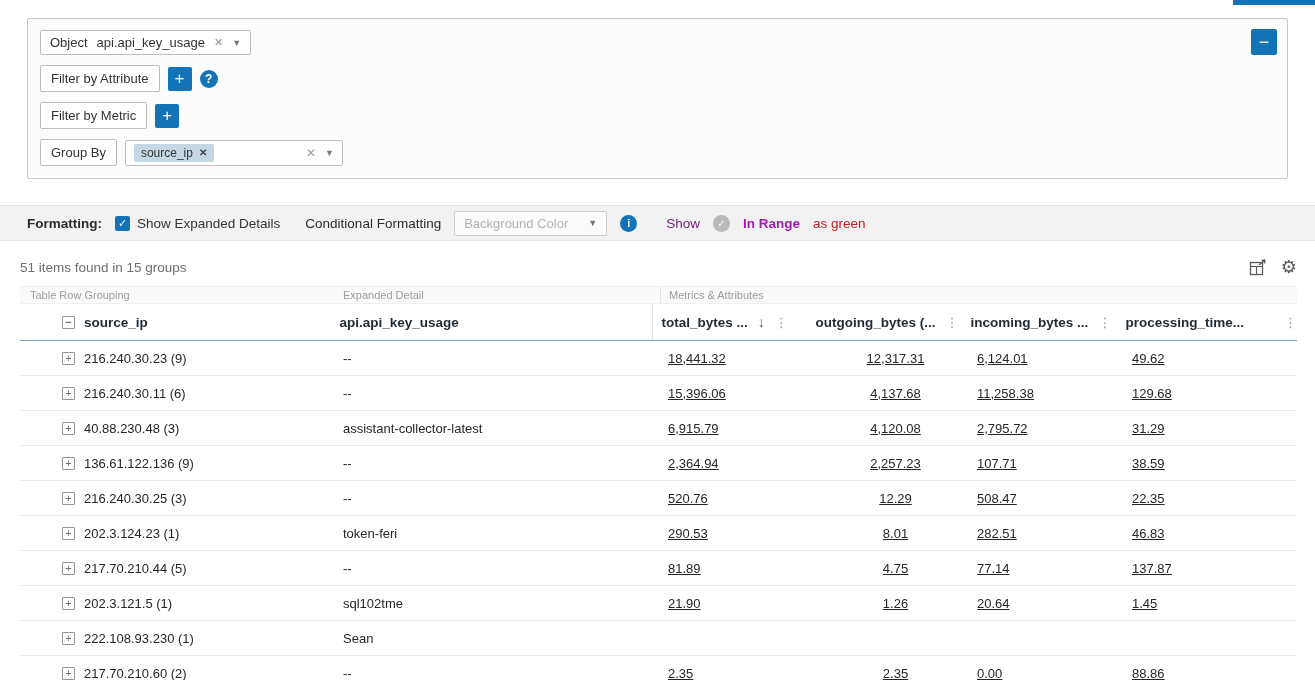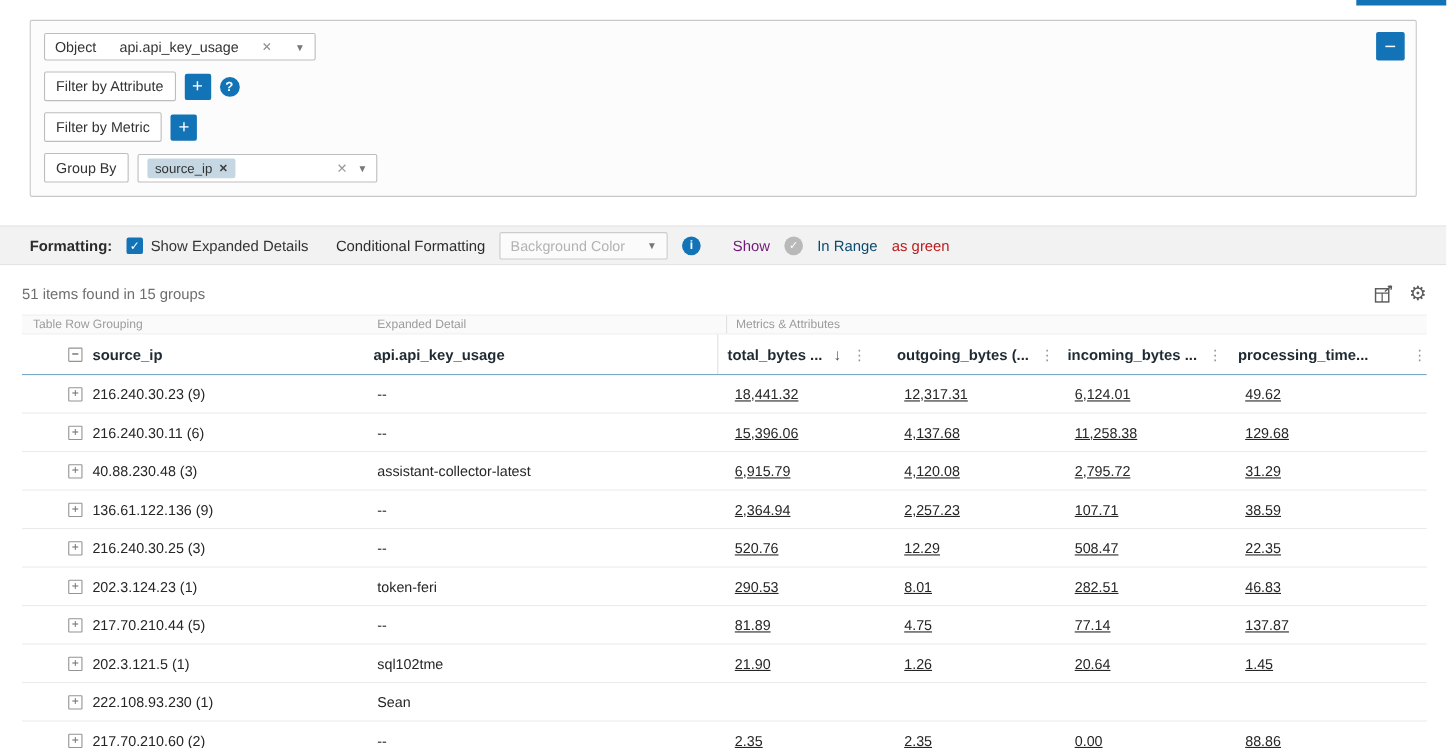--- a/index.html
+++ b/index.html
@@ -8,21 +8,21 @@
   body { position:relative; }
 
   .top-strip { position:absolute; top:0; right:0; width:82px; height:5px; background:#1273b7; }
 
   
   .query-panel { margin:18px 27px 0; border:1px solid #c8c8c8; border-radius:2px;
     background:#fcfcfc; padding:11px 12px 12px; position:relative; }
   .panel-row { display:flex; align-items:center; gap:8px; margin-bottom:10px; }
   .panel-row:last-child { margin-bottom:0; }
 
-  .object-control { display:inline-flex; align-items:center; gap:21px; border:1px solid #bdbdbd;
+  .object-control { display:inline-flex; align-items:center; gap:9px; border:1px solid #bdbdbd;
     background:#fff; padding:4px 9px; border-radius:2px; font-size:13px; cursor:pointer; }
   .muted-x { color:#8f8f8f; font-size:11px; }
   .caret { color:#777; font-size:9px; }
 
   .btn-outline { border:1px solid #bdbdbd; background:#fff; padding:5px 10px; font-size:13px;
     color:#333; border-radius:2px; cursor:pointer; font-family:inherit; }
   .btn-plus { width:24px; height:24px; background:#1273b7; color:#fff; border:none; border-radius:2px;
     font-size:17px; line-height:22px; text-align:center; cursor:pointer; }
   .help-circle { width:18px; height:18px; border-radius:50%; background:#1273b7; color:#fff;
     font-size:12px; font-weight:bold; display:flex; align-items:center; justify-content:center; cursor:pointer; }
@@ -45,21 +45,21 @@
     font-size:11px; display:flex; align-items:center; justify-content:center; cursor:pointer; }
   .chk-wrap { display:flex; align-items:center; gap:7px; cursor:pointer; }
   .cond-label { margin-left:12px; color:#2b2b2b; }
   .bg-dropdown { border:1px solid #ccc; background:#fbfbfb; color:#b3b3b3; font-size:13px;
     padding:4px 9px; display:flex; align-items:center; gap:20px; border-radius:2px; }
   .info-circle { width:17px; height:17px; border-radius:50%; background:#1273b7; color:#fff;
     font-size:11px; font-weight:bold; display:flex; align-items:center; justify-content:center; cursor:pointer; }
   .dis-show { color:#701a75; margin-left:16px; }
   .check-circle-gray { width:17px; height:17px; border-radius:50%; background:#b9b9b9; color:#fff;
     font-size:10px; display:flex; align-items:center; justify-content:center; }
-  .dis-bold { font-weight:normal; color:#0c4a6e; }
+  .dis-bold { font-weight:bold; color:#a21caf; }
   .dis-text { color:#b91c1c; }
 
   
   .status-row { display:flex; justify-content:space-between; align-items:center; margin:17px 18px 10px 20px; }
   .items-found { color:#6e6e6e; font-size:13.5px; }
   .status-icons { display:flex; gap:14px; align-items:center; color:#555; }
   .gear { font-size:18px; line-height:18px; cursor:pointer; color:#5a5a5a; }
   .exp-icon { cursor:pointer; display:block; }
 
   
@@ -82,21 +82,21 @@
 
   .expand-box { width:13px; height:13px; border:1px solid #949494; color:#6d6d6d; background:#fff;
     font-size:11px; line-height:11px; text-align:center; border-radius:1px; flex:none; cursor:pointer; }
 
   .trow { display:flex; height:35px; align-items:center; border-bottom:1px solid #ebebeb;
     font-size:13px; color:#262626; }
   .c-group { width:323px; display:flex; gap:9px; align-items:center; padding-left:42px; }
   .c-detail { width:317px; }
   .cell-metrics { flex:1; display:flex; align-self:stretch; align-items:center; }
   .c-m { padding-left:8px; white-space:nowrap;text-decoration:underline; }
-  .c-m0 { width:154px; } .c-m1 { width:155px; } .c-m2 { width:155px; } .c-m3 { flex:1; }
+  .c-m0 { width:154px; } .c-m1 { width:155px;text-align:center; } .c-m2 { width:155px; } .c-m3 { flex:1; }
 </style>
 </head>
 <body>
 
 <div class="top-strip"></div>
 
 <div class="query-panel">
 
   <div class="panel-row">
     <div class="object-control">

